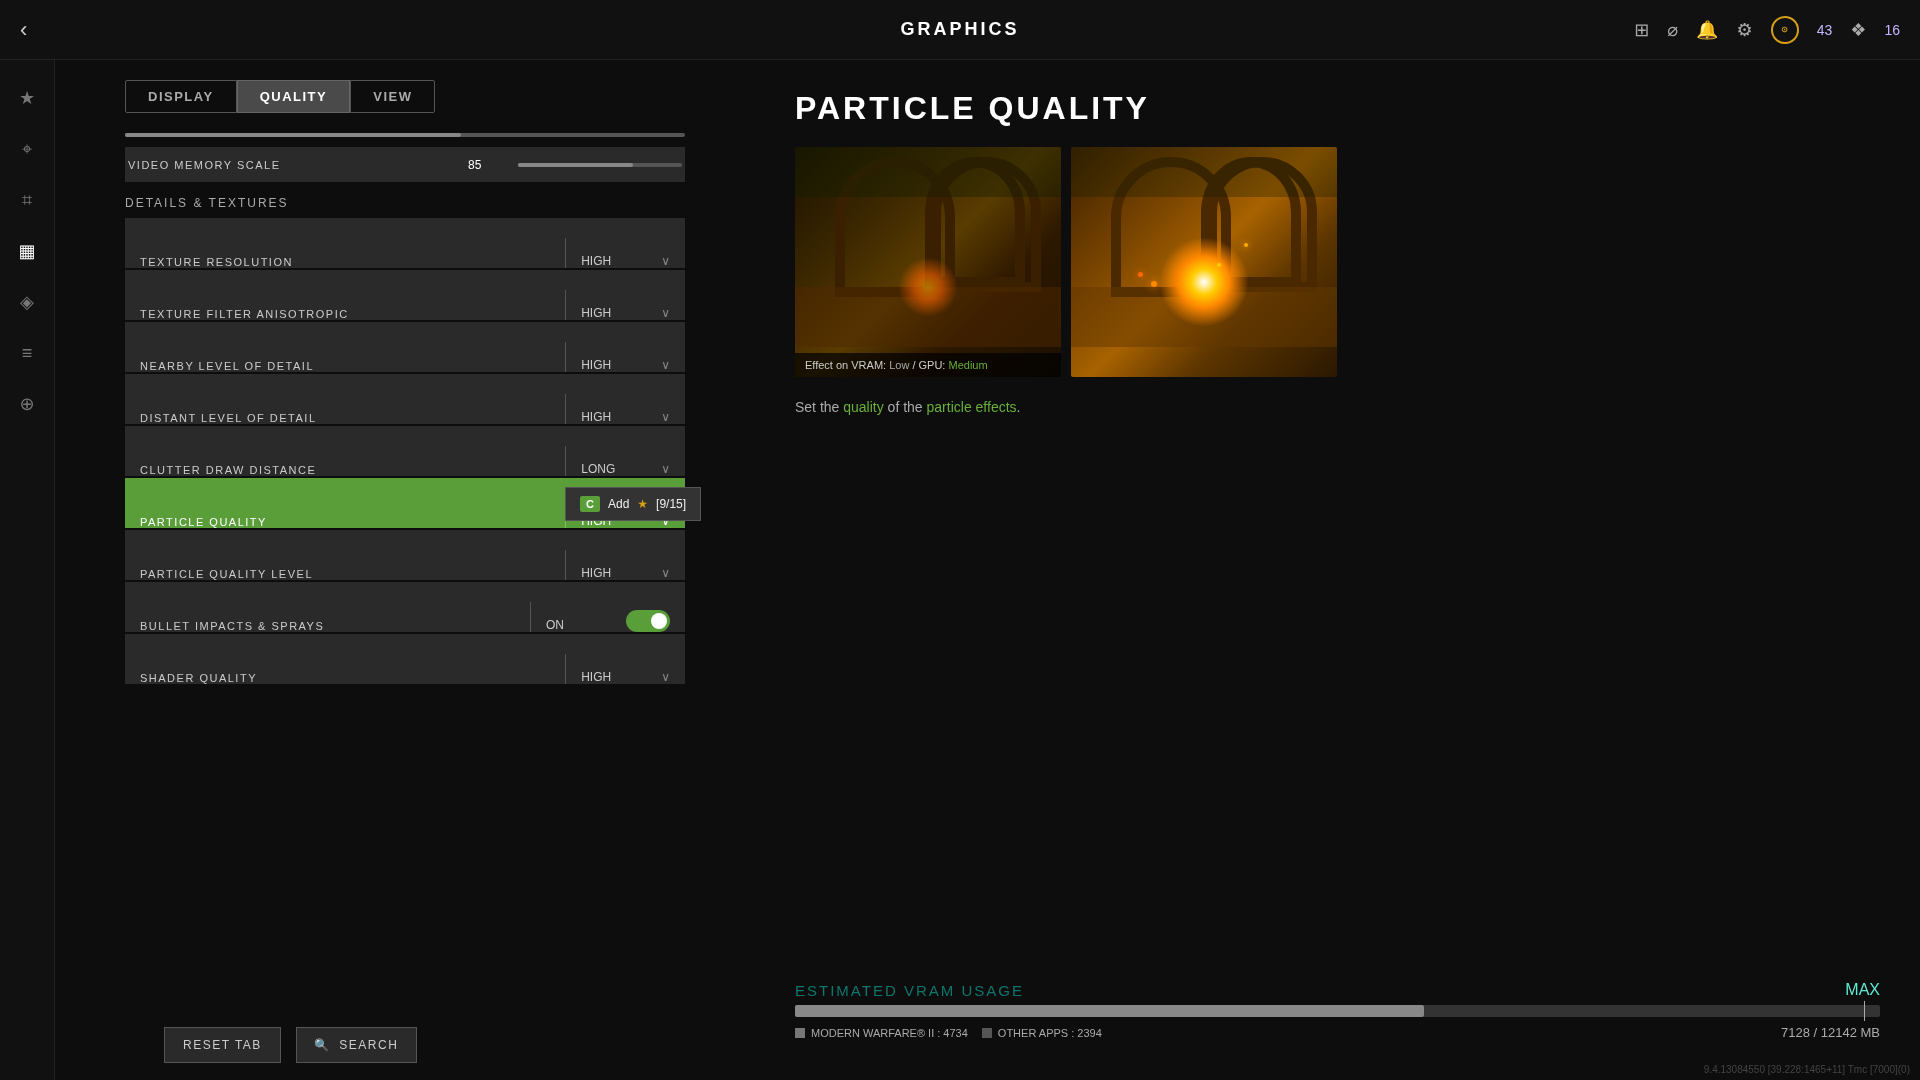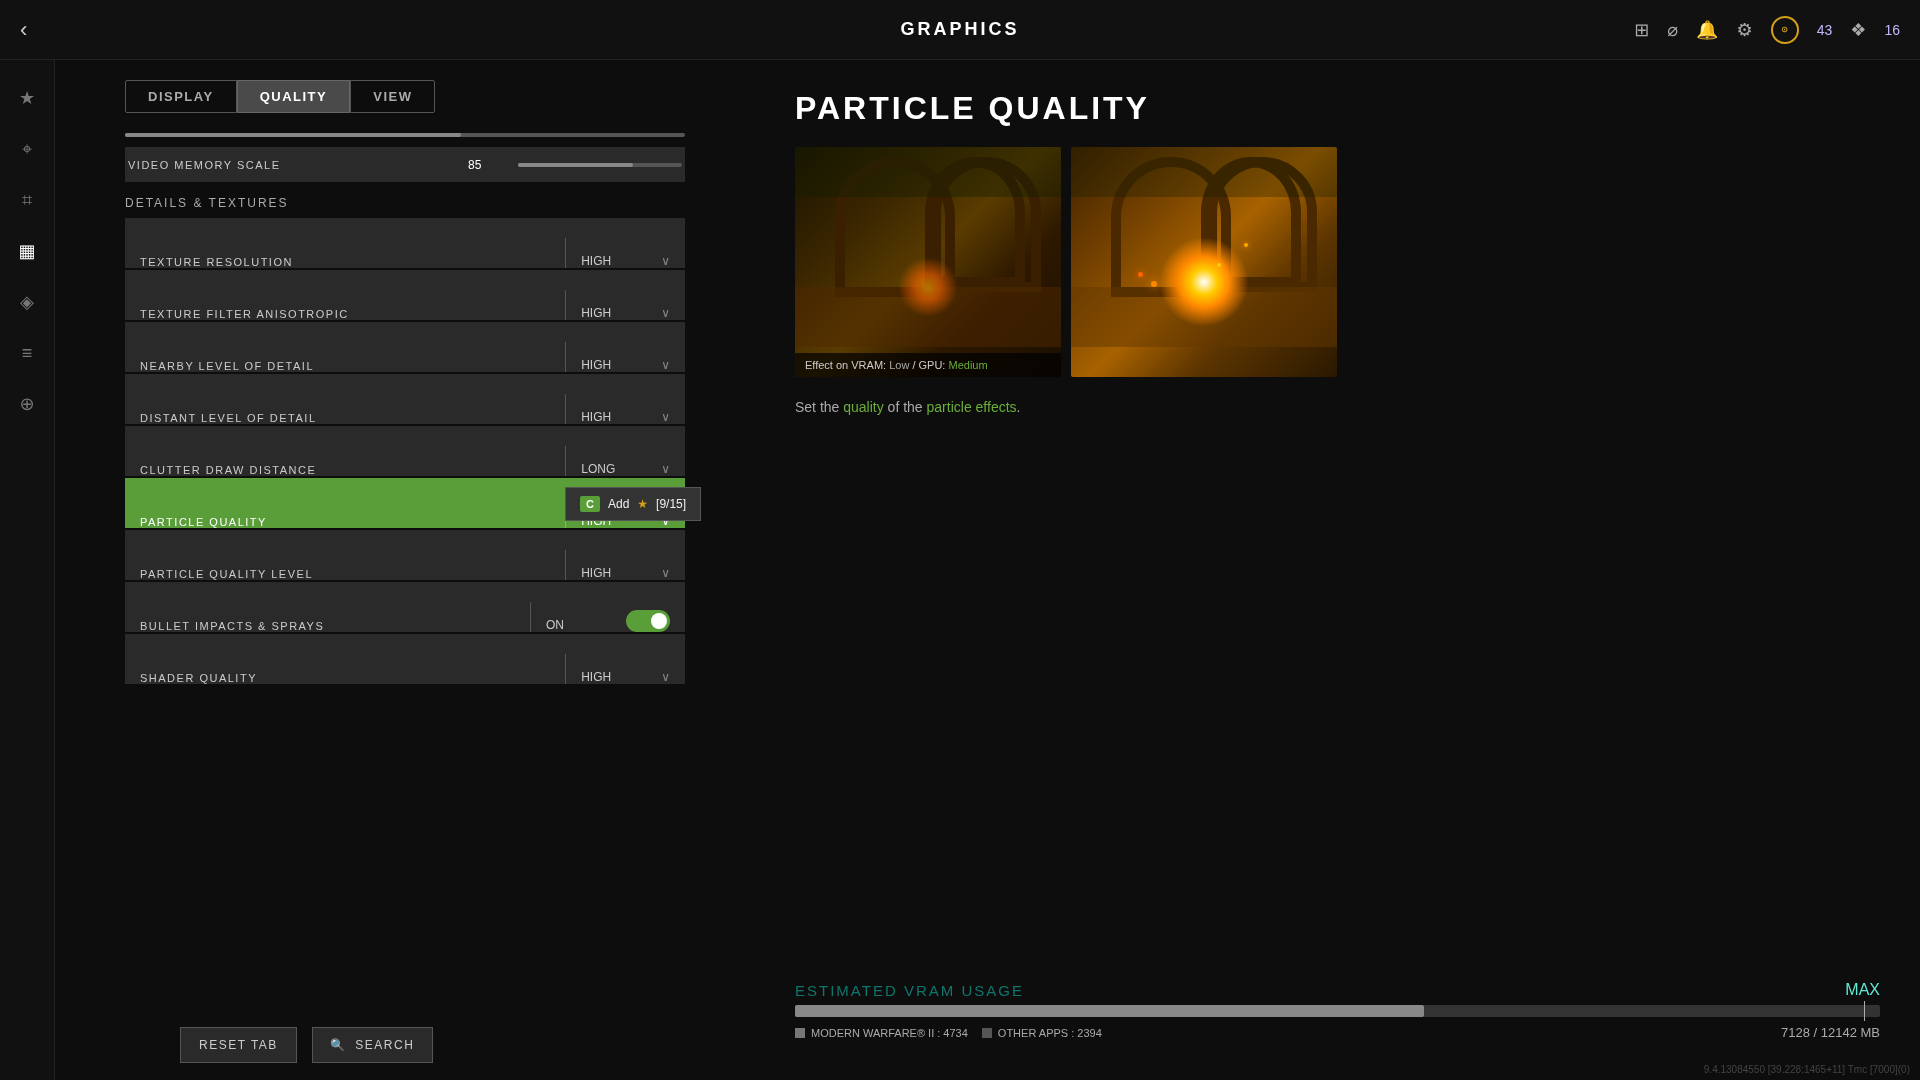--- a/index.html
+++ b/index.html
@@ -296,21 +296,21 @@
       border-radius: 2px;
     }
     .tooltip-star {
       color: #d4a017;
     }
 
     
     .bottom-bar {
       position: absolute;
       bottom: 0;
-      left: 55px;
+      left: 39px;
       width: 700px;
       height: 70px;
       display: flex;
       align-items: center;
       gap: 15px;
       padding: 0 70px;
       background: #0d0d0d;
     }
     .reset-btn {
       padding: 10px 18px;

